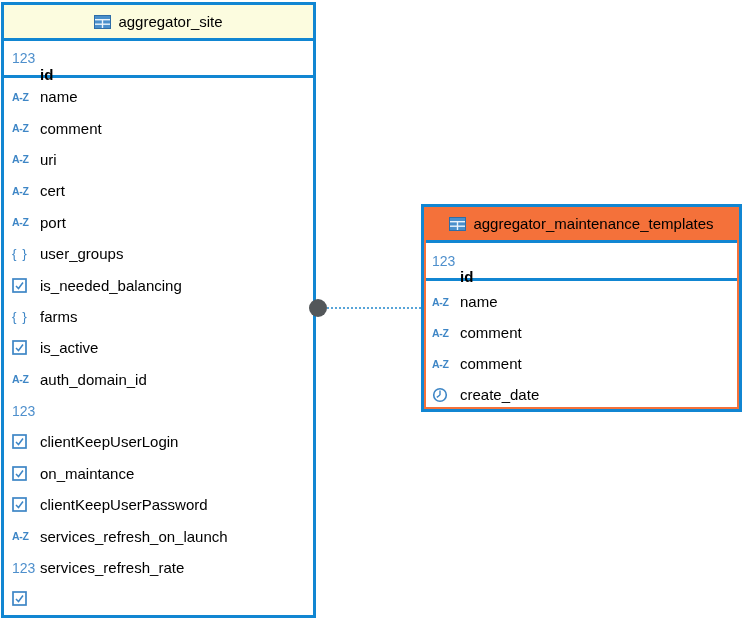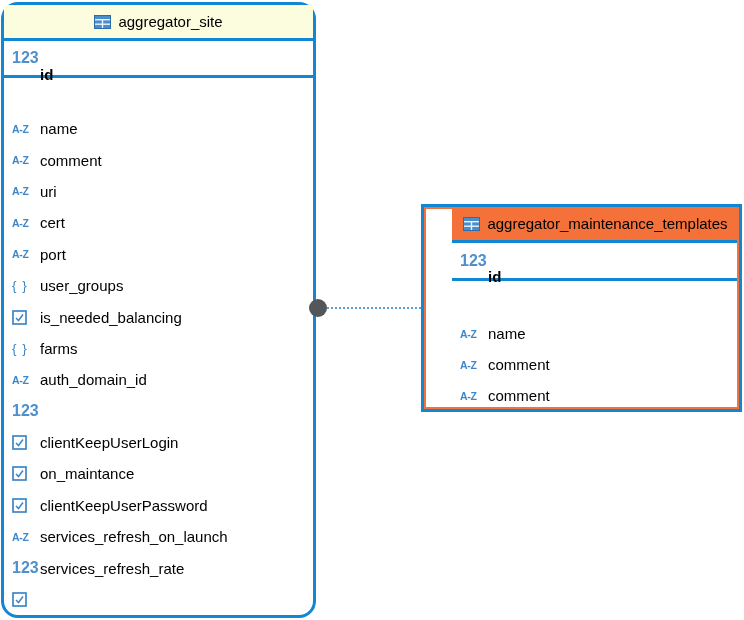--- a/index.html
+++ b/index.html
@@ -5,47 +5,47 @@
   html,body{margin:0;padding:0;}
   body{
     width:744px;height:620px;position:relative;background:#ffffff;
     font-family:"Liberation Sans","DejaVu Sans",sans-serif;overflow:hidden;
   }
   .canvas{position:absolute;inset:0;}
   .entity{
     position:absolute;box-sizing:border-box;background:#ffffff;
     border:3px solid #1186D2;
   }
-  .entity.t1{left:1px;top:2px;width:315px;height:616px;border-radius:17px;}
-  .entity.t2{left:421px;top:204px;width:321px;height:208px;padding-left:28px;}
+  .entity.t1{left:1px;top:2px;width:315px;height:616px;}
+  .entity.t2{left:421px;top:204px;width:321px;height:208px;}
   .entity.t2::after{
     content:'';position:absolute;inset:0;border:2px solid #F4713A;
     pointer-events:none;z-index:6;
   }
   .thead{
     height:33px;display:flex;align-items:center;justify-content:center;
     gap:7px;border-bottom:3px solid #1186D2;
   }
   .thead.yellow{background:#FCFCDF;}
   .thead.orange{background:#F4713A;}
   .ttitle{font-size:15px;color:#000;white-space:nowrap;}
   .keyrow{
     height:34px;display:flex;align-items:center;
     border-bottom:3px solid #1186D2;padding-left:8px;background:#fff;
   }
   .t2 .keyrow{height:35px;}
-  .cols{padding-top:3px;margin-top:32px;}
+  .cols{padding-top:3px;}
   .t2 .cols{padding-top:5px;}
   .row{height:31.4px;display:flex;align-items:center;padding-left:8px;}
   .t2 .row{height:31px;}
   .typeicon{
     width:28px;flex:0 0 28px;display:flex;align-items:center;color:#3E86C6;
   }
   .glyph-az{font-size:10.5px;font-weight:700;letter-spacing:-0.3px;}
-  .glyph-123{font-size:16px;font-weight:700;color:#4E8FCC;}
+  .glyph-123{font-size:14px;font-weight:400;color:#4E8FCC;}
   .glyph-json{font-size:13.5px;font-weight:400;letter-spacing:1px;}
   .cname{font-size:15px;color:#000;white-space:nowrap;}
   .cname.pk{font-weight:700;margin-top:32px;}
   .relation-line{
     position:absolute;left:327px;top:307px;width:94px;height:0;
     border-top:2px dotted #58A4D8;z-index:3;
   }
   .relation-dot{
     position:absolute;left:309px;top:299px;width:18px;height:18px;
     border-radius:50%;background:#53575A;z-index:4;
@@ -107,20 +107,29 @@
               <polyline points="4,8 6.5,10.5 11,4.5" fill="none" stroke="#3E86C6" stroke-width="1.5"></polyline>
             </svg>
         </span>
         <span class="cname">is_needed_balancing</span>
       </div>
       <div class="row">
         <span class="typeicon glyph-json">{ }</span>
         <span class="cname">farms</span>
       </div>
       <div class="row">
+        <span class="typeicon">
+          <svg width="15" height="15" viewBox="0 0 15 15">
+              <rect x="1" y="1" width="13" height="13" fill="#fff" stroke="#3E86C6" stroke-width="1.7"></rect>
+              <polyline points="4,8 6.5,10.5 11,4.5" fill="none" stroke="#3E86C6" stroke-width="1.5"></polyline>
+            </svg>
+        </span>
+        <span class="cname">is_active</span>
+      </div>
+      <div class="row">
         <span class="typeicon glyph-az">A-Z</span>
         <span class="cname">auth_domain_id</span>
       </div>
       <div class="row">
         <span class="typeicon glyph-123">123</span>
       </div>
       <div class="row">
         <span class="typeicon">
           <svg width="15" height="15" viewBox="0 0 15 15">
               <rect x="1" y="1" width="13" height="13" fill="#fff" stroke="#3E86C6" stroke-width="1.7"></rect>
@@ -190,19 +199,29 @@
         <span class="cname">name</span>
       </div>
       <div class="row">
         <span class="typeicon glyph-az">A-Z</span>
         <span class="cname">comment</span>
       </div>
       <div class="row">
         <span class="typeicon glyph-az">A-Z</span>
         <span class="cname">comment</span>
       </div>
+      <div class="row">
+        <span class="typeicon">
+          <svg width="16" height="16" viewBox="0 0 16 16">
+            <circle cx="8" cy="8" r="6.3" fill="none" stroke="#3E86C6" stroke-width="1.6"></circle>
+            <line x1="8" y1="8" x2="8" y2="3.6" stroke="#3E86C6" stroke-width="1.4"></line>
+            <line x1="8" y1="8" x2="4.8" y2="10.4" stroke="#3E86C6" stroke-width="1.4"></line>
+          </svg>
+        </span>
+        <span class="cname">create_date</span>
+      </div>
     </div>
   </div>
 
   <div class="relation-line"></div>
   <div class="relation-dot"></div>
 
 </div>
 
 </body></html>

